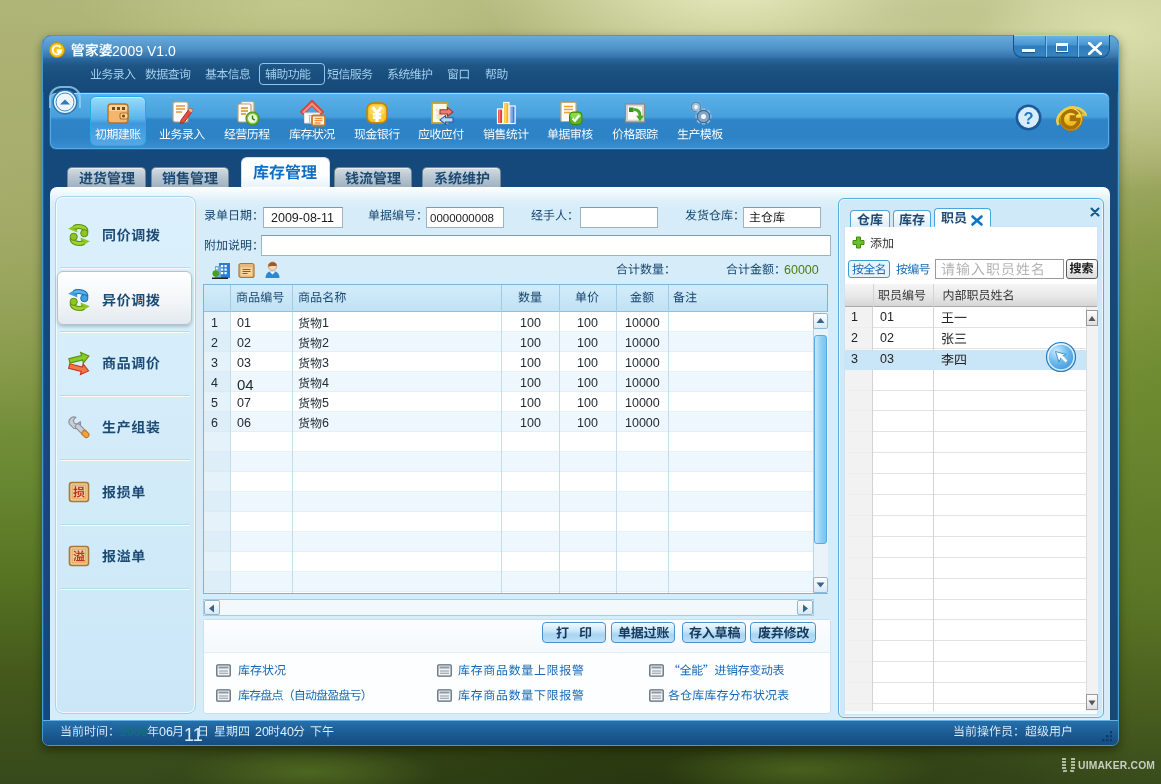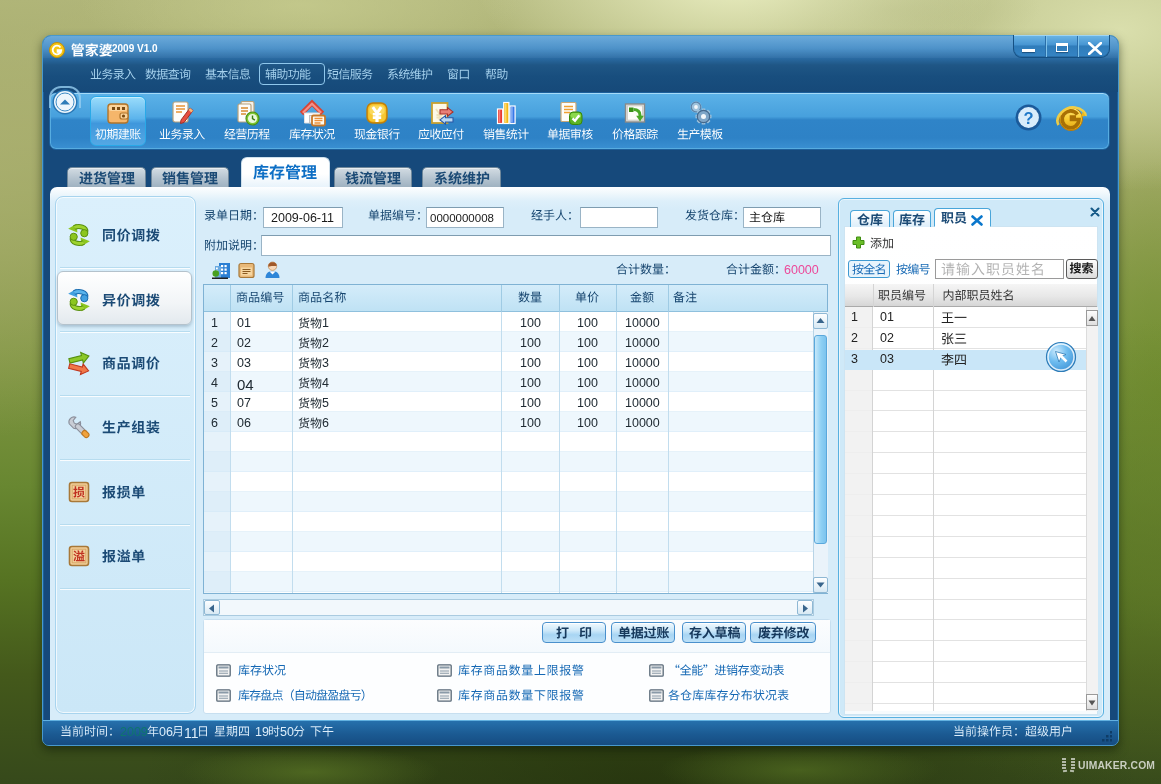--- a/index.html
+++ b/index.html
@@ -29,21 +29,21 @@
 <svg class="ab" width="16" height="16" style="left:49px;top:42px" viewBox="0 0 16 16">
 <circle cx="8" cy="8" r="7.5" fill="#f6c514"></circle>
     <circle cx="8" cy="8" r="7.5" fill="none" stroke="#c78f05" stroke-width="1"></circle>
 <path d="M11.5 5.5A4.3 4.3 0 1 0 12.3 8.2L8.6 8.2 8.6 9.8 12 9.8" fill="none" stroke="#fff" stroke-width="1.8"></path>
   </svg>
 <svg class="ct" style="width:43.5px;height:14px;left:70px;top:43px" viewBox="0 0 3000 1000" fill="#ffffff">
     <use href="#b7BA1" x="0"></use>
     <use href="#b5BB6" x="1000"></use>
     <use href="#b5A46" x="2000"></use>
   </svg>
-<div class="lat" style="left:112px;top:43px;font-size:10px;font-weight:bold;color:#fff">2009 V1.0</div>
+<div class="lat" style="left:112px;top:43px;font-size:14px;font-weight:normal;color:#fff">2009 V1.0</div>
 <div class="ab" style="left:1013px;top:35px;width:97px;height:23px;
  background:linear-gradient(180deg,#6cb6e6 0%,#4795d2 45%,#2f7cba 50%,#3584c4 100%);
  border:1px solid #155083;border-top:none;border-radius:0 0 9px 9px;
  box-shadow:inset 0 1px 0 #9fd4f2, inset 0 -1px 0 #2a6ea8"></div>
 <div class="ab" style="left:1045px;top:36px;width:1px;height:21px;background:#2a6ea8"></div>
 <div class="ab" style="left:1046px;top:36px;width:1px;height:21px;background:#7fc2ea"></div>
 <div class="ab" style="left:1077px;top:36px;width:1px;height:21px;background:#2a6ea8"></div>
 <div class="ab" style="left:1078px;top:36px;width:1px;height:21px;background:#7fc2ea"></div>
 <div class="ab" style="left:1022px;top:49px;width:13px;height:3px;background:#fff;box-shadow:0 1px 1px rgba(0,30,60,.5)"></div>
 <div class="ab" style="left:1056px;top:43px;width:12px;height:9px;border:1.5px solid #fff;border-top-width:3px;box-shadow:0 1px 1px rgba(0,30,60,.4)"></div>
@@ -422,21 +422,21 @@
     <use href="#b5355" x="2090"></use>
   </svg>
 <svg class="ct" style="width:60.0px;height:12px;left:204px;top:209px" viewBox="0 0 5000 1000" fill="#16456f">
     <use href="#r5F55" x="0"></use>
     <use href="#r5355" x="1000"></use>
     <use href="#r65E5" x="2000"></use>
     <use href="#r671F" x="3000"></use>
     <use href="#rFF1A" x="4000"></use>
   </svg>
 <div class="ab" style="left:263px;top:207px;width:80px;height:21px;background:#fff;border:1px solid #9ab4c6;border-top-color:#7e9cb0;"></div>
-<div class="lat" style="left:271px;top:211px;font-size:12.5px;color:#1a1a1a">2009-06-11</div>
+<div class="lat" style="left:271px;top:211px;font-size:12.5px;color:#1a1a1a">2009-08-11</div>
 <svg class="ct" style="width:60.0px;height:12px;left:368px;top:209px" viewBox="0 0 5000 1000" fill="#16456f">
     <use href="#r5355" x="0"></use>
     <use href="#r636E" x="1000"></use>
     <use href="#r7F16" x="2000"></use>
     <use href="#r53F7" x="3000"></use>
     <use href="#rFF1A" x="4000"></use>
   </svg>
 <div class="ab" style="left:426px;top:207px;width:78px;height:21px;background:#fff;border:1px solid #9ab4c6;border-top-color:#7e9cb0;"></div>
 <div class="lat" style="left:430px;top:212px;font-size:11.5px;color:#1a1a1a">0000000008</div>
 <svg class="ct" style="width:48.0px;height:12px;left:531px;top:209px" viewBox="0 0 4000 1000" fill="#16456f">
@@ -502,21 +502,21 @@
     <use href="#rFF1A" x="4000"></use>
   </svg>
 <div class="lat" style="left:674px;top:281px;font-size:14px;color:#737373">600</div>
 <svg class="ct" style="width:60.0px;height:12px;left:726px;top:263px" viewBox="0 0 5000 1000" fill="#16456f">
     <use href="#r5408" x="0"></use>
     <use href="#r8BA1" x="1000"></use>
     <use href="#r91D1" x="2000"></use>
     <use href="#r989D" x="3000"></use>
     <use href="#rFF1A" x="4000"></use>
   </svg>
-<div class="lat" style="left:784px;top:263px;font-size:12.5px;color:#ec4899">60000</div>
+<div class="lat" style="left:784px;top:263px;font-size:12.5px;color:#4d7c0f">60000</div>
 <div class="ab" style="left:203px;top:284px;width:625px;height:310px;background:#fff;
  border:1px solid #7fb2d4"></div>
 <div class="ab" style="left:204px;top:285px;width:623px;height:27px;
  background:linear-gradient(180deg,#d4ecfa 0%,#bfe2f4 100%);border-bottom:1px solid #8fc0dd"></div>
 <svg class="ct" style="width:48.4px;height:12px;left:236px;top:291px" viewBox="0 0 4030 1000" fill="#16456f">
     <use href="#r5546" x="0"></use>
     <use href="#r54C1" x="1010"></use>
     <use href="#r7F16" x="2020"></use>
     <use href="#r53F7" x="3030"></use>
   </svg>
@@ -905,34 +905,34 @@
     <use href="#rFF1A" x="4000"></use>
   </svg>
 <div class="lat" style="left:120px;top:725px;font-size:12.5px;color:#0f766e">2009</div>
 <svg class="ct" style="width:12.0px;height:12px;left:147px;top:725px" viewBox="0 0 1000 1000" fill="#ddeefb">
     <use href="#r5E74" x="0"></use>
   </svg>
 <div class="lat" style="left:159px;top:725px;font-size:12.5px;color:#ddeefb">06</div>
 <svg class="ct" style="width:12.0px;height:12px;left:172px;top:725px" viewBox="0 0 1000 1000" fill="#ddeefb">
     <use href="#r6708" x="0"></use>
   </svg>
-<div class="lat" style="left:184px;top:725px;font-size:14px;color:#ddeefb">11</div>
+<div class="lat" style="left:184px;top:725px;font-size:18px;color:#ddeefb">11</div>
 <svg class="ct" style="width:12.0px;height:12px;left:197px;top:725px" viewBox="0 0 1000 1000" fill="#ddeefb">
     <use href="#r65E5" x="0"></use>
   </svg>
 <svg class="ct" style="width:36.0px;height:12px;left:214px;top:725px" viewBox="0 0 3000 1000" fill="#ddeefb">
     <use href="#r661F" x="0"></use>
     <use href="#r671F" x="1000"></use>
     <use href="#r56DB" x="2000"></use>
   </svg>
-<div class="lat" style="left:255px;top:725px;font-size:12.5px;color:#ddeefb">19</div>
+<div class="lat" style="left:255px;top:725px;font-size:12.5px;color:#ddeefb">20</div>
 <svg class="ct" style="width:12.0px;height:12px;left:268px;top:725px" viewBox="0 0 1000 1000" fill="#ddeefb">
     <use href="#r65F6" x="0"></use>
   </svg>
-<div class="lat" style="left:280px;top:725px;font-size:12.5px;color:#ddeefb">50</div>
+<div class="lat" style="left:280px;top:725px;font-size:12.5px;color:#ddeefb">40</div>
 <svg class="ct" style="width:12.0px;height:12px;left:293px;top:725px" viewBox="0 0 1000 1000" fill="#ddeefb">
     <use href="#r5206" x="0"></use>
   </svg>
 <svg class="ct" style="width:24.0px;height:12px;left:310px;top:725px" viewBox="0 0 2000 1000" fill="#ddeefb">
     <use href="#r4E0B" x="0"></use>
     <use href="#r5348" x="1000"></use>
   </svg>
 <svg class="ct" style="width:120.0px;height:12px;left:953px;top:725px" viewBox="0 0 10000 1000" fill="#ddeefb">
     <use href="#r5F53" x="0"></use>
     <use href="#r524D" x="1000"></use>

